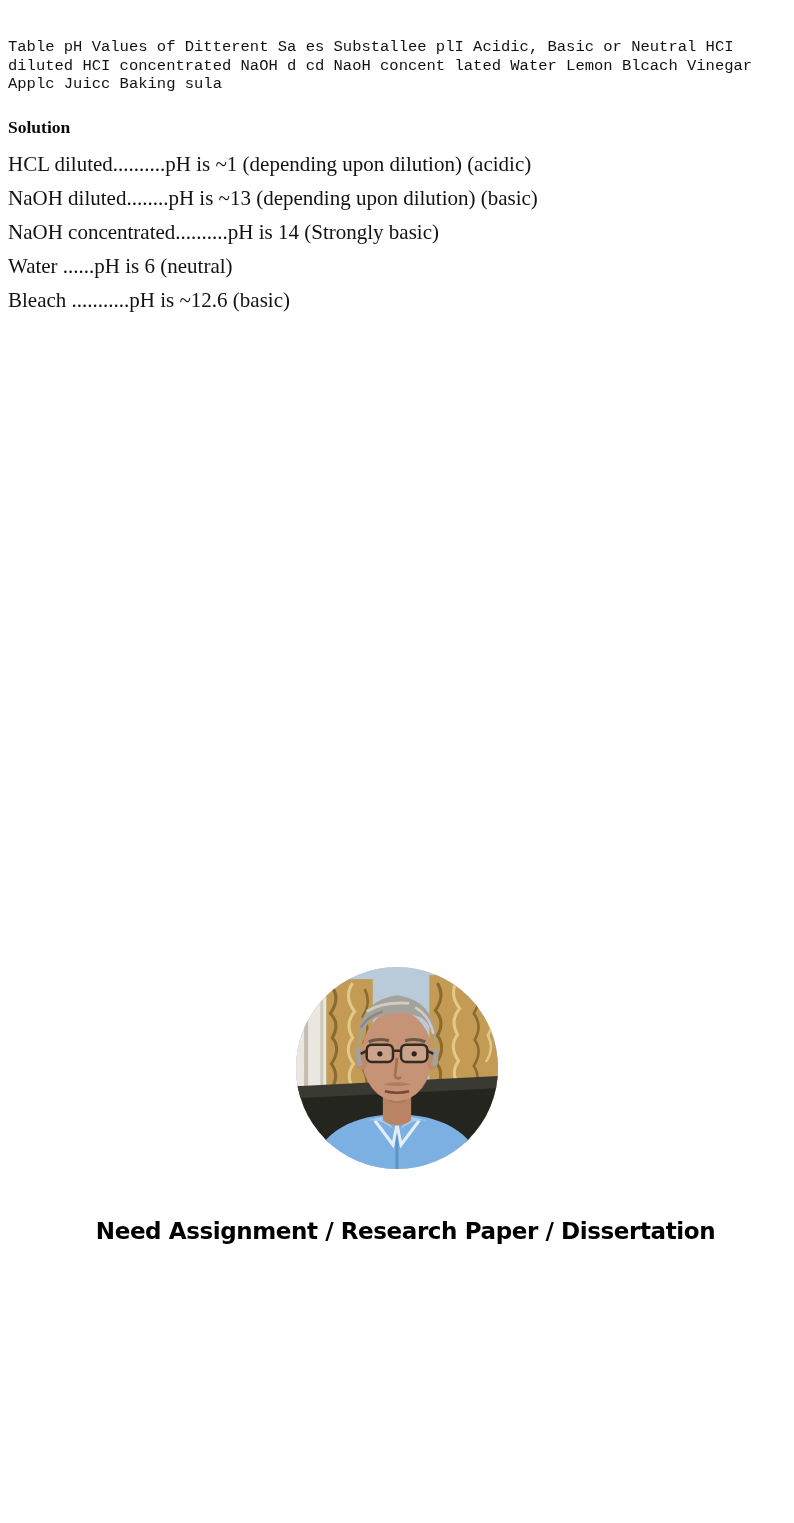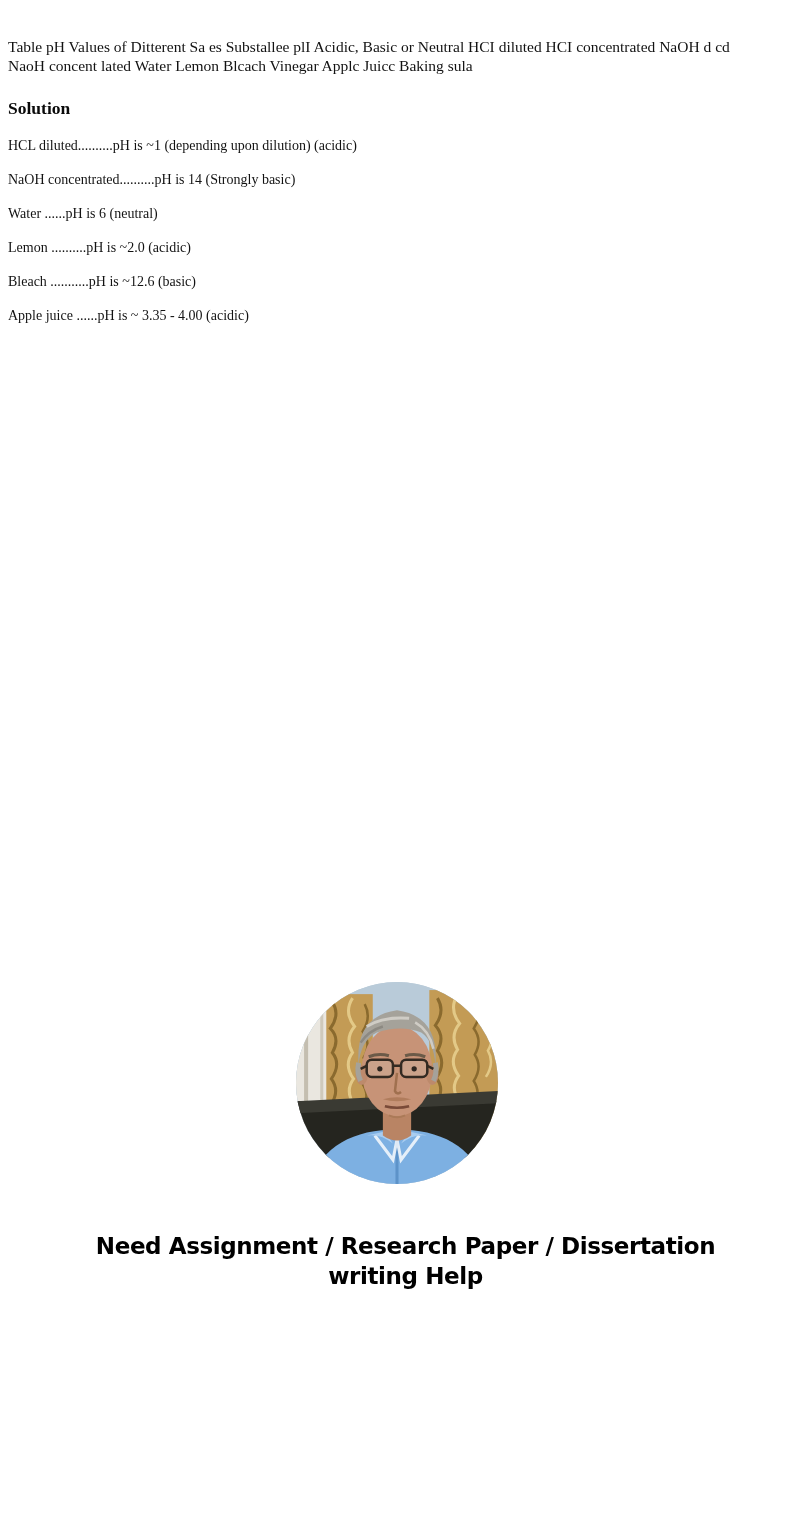--- a/index.html
+++ b/index.html
@@ -15,34 +15,35 @@
     overflow: hidden;
     font-family: "Liberation Serif", "DejaVu Serif", serif;
     color: #121212;
   }
   .question {
     margin: 38px 32px 0 8px;
     width: 756px;
     font-size: 15.5px;
     line-height: 18.5px;
     color: #121212;
+    font-family: Liberation Mono, monospace;
   }
   .solution-heading {
     margin: 22px 0 0 8px;
     font-size: 17.5px;
     line-height: 22px;
     font-weight: bold;
     color: #0a0a0a;
   }
   .solution-list {
     margin: 0 0 0 8px;
   }
   .solution-item {
     margin: 15px 0 0 0;
-    font-size: 14px;
+    font-size: 21px;
     line-height: 19px;
     color: #121212;
   }
   .solution-item:first-child {
     margin-top: 17px;
   }
   .avatar-wrap {
     width: 202px;
     margin: 657px auto 0 auto;
   }
@@ -70,25 +71,24 @@
 <body>
 
 <div class="page">
 
   <p class="question">Table pH Values of Ditterent Sa es Substallee plI Acidic, Basic or Neutral HCI diluted HCI concentrated NaOH d cd NaoH concent lated Water Lemon Blcach Vinegar Applc Juicc Baking sula</p>
 
   <h2 class="solution-heading">Solution</h2>
 
   <div class="solution-list">
       <p class="solution-item">HCL diluted..........pH is ~1 (depending upon dilution) (acidic)</p>
+      <p class="solution-item">NaOH diluted........pH is ~13 (depending upon dilution) (basic)</p>
       <p class="solution-item">NaOH concentrated..........pH is 14 (Strongly basic)</p>
       <p class="solution-item">Water ......pH is 6 (neutral)</p>
-      <p class="solution-item">Lemon ..........pH is ~2.0 (acidic)</p>
       <p class="solution-item">Bleach ...........pH is ~12.6 (basic)</p>
-      <p class="solution-item">Apple juice ......pH is ~ 3.35 - 4.00 (acidic)</p>
     </div>
 
   <div class="avatar-wrap">
     <div class="avatar">
       <svg width="202" height="202" viewBox="0 0 200 200">
 
         <rect x="0" y="0" width="200" height="200" fill="#b9cbd9"></rect>
 
         <rect x="0" y="18" width="42" height="130" fill="#eae7e0"></rect>
         <rect x="8" y="24" width="4" height="118" fill="#c4beb0"></rect>
@@ -144,16 +144,15 @@
 
         <path d="M86,116 Q100,112 114,116 Q100,120 86,116 Z" fill="#b07c5c"></path>
         <path d="M88,123 Q100,126 112,123" stroke="#7a4a38" stroke-width="2.5" fill="none"></path>
         <path d="M92,132 Q100,136 108,132" stroke="#ab7a58" stroke-width="2" fill="none"></path>
       </svg>
     </div>
   </div>
 
   <div class="footer">
     <div class="footer-line">Need Assignment / Research Paper / Dissertation</div>
-    <div class="footer-line">writing Help</div>
   </div>
 
 </div>
 
 </body></html>

